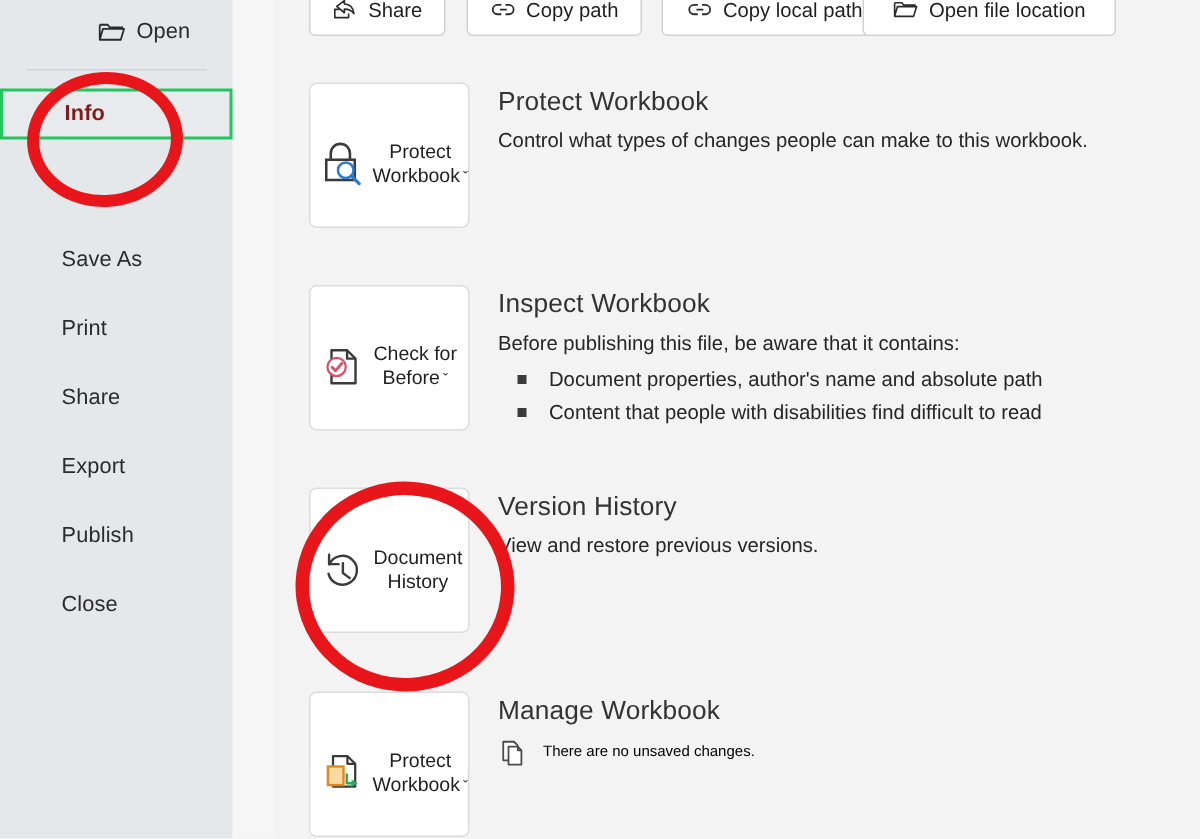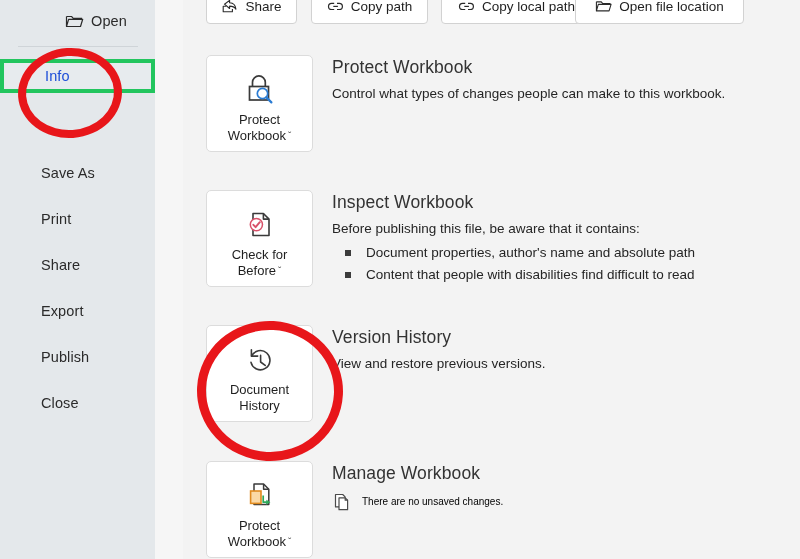--- a/index.html
+++ b/index.html
@@ -58,23 +58,24 @@
   }
   .nav-item .nav-ico {
     width: 20px;
     height: 16px;
     margin-right: 7px;
     display: inline-flex;
     align-items: center;
     justify-content: center;
   }
   .nav-item.selected {
-    border: 4px solid #22c55e;
+    border: 2px solid #22c55e;
     background: #e7ebee;
-    color: #1d4ed8;
+    color: #7f1d1d;
+    font-weight: bold;
   }
   #nav-separator {
     position: absolute;
     left: 18px;
     top: 46px;
     width: 120px;
     height: 1px;
     background: #cfd4d8;
   }
 
@@ -120,21 +121,20 @@
     position: absolute;
     left: 0;
     top: 0;
     width: 107px;
     height: 97px;
     background: #ffffff;
     border: 1px solid #dcdcdc;
     border-radius: 5px;
     box-sizing: border-box;
     display: flex;
-    flex-direction: column;
     align-items: center;
     justify-content: flex-start;
     padding-top: 13px;
   }
   .big-btn .btn-ico {
     width: 42px;
     height: 40px;
     display: flex;
     align-items: center;
     justify-content: center;

